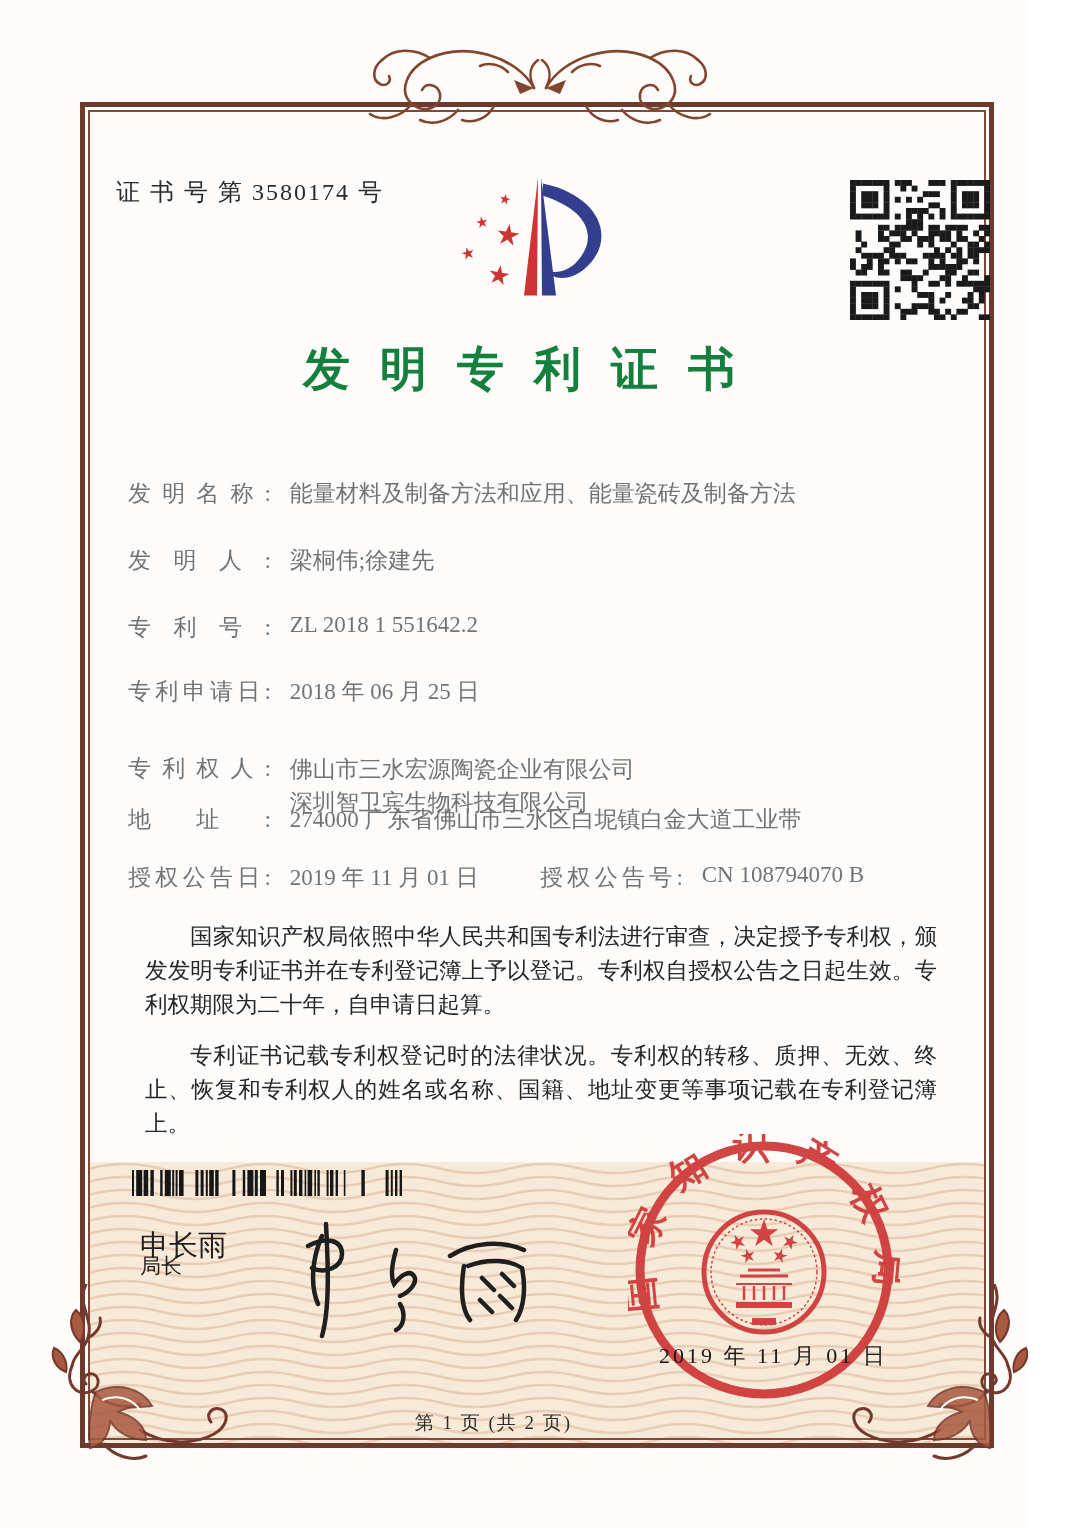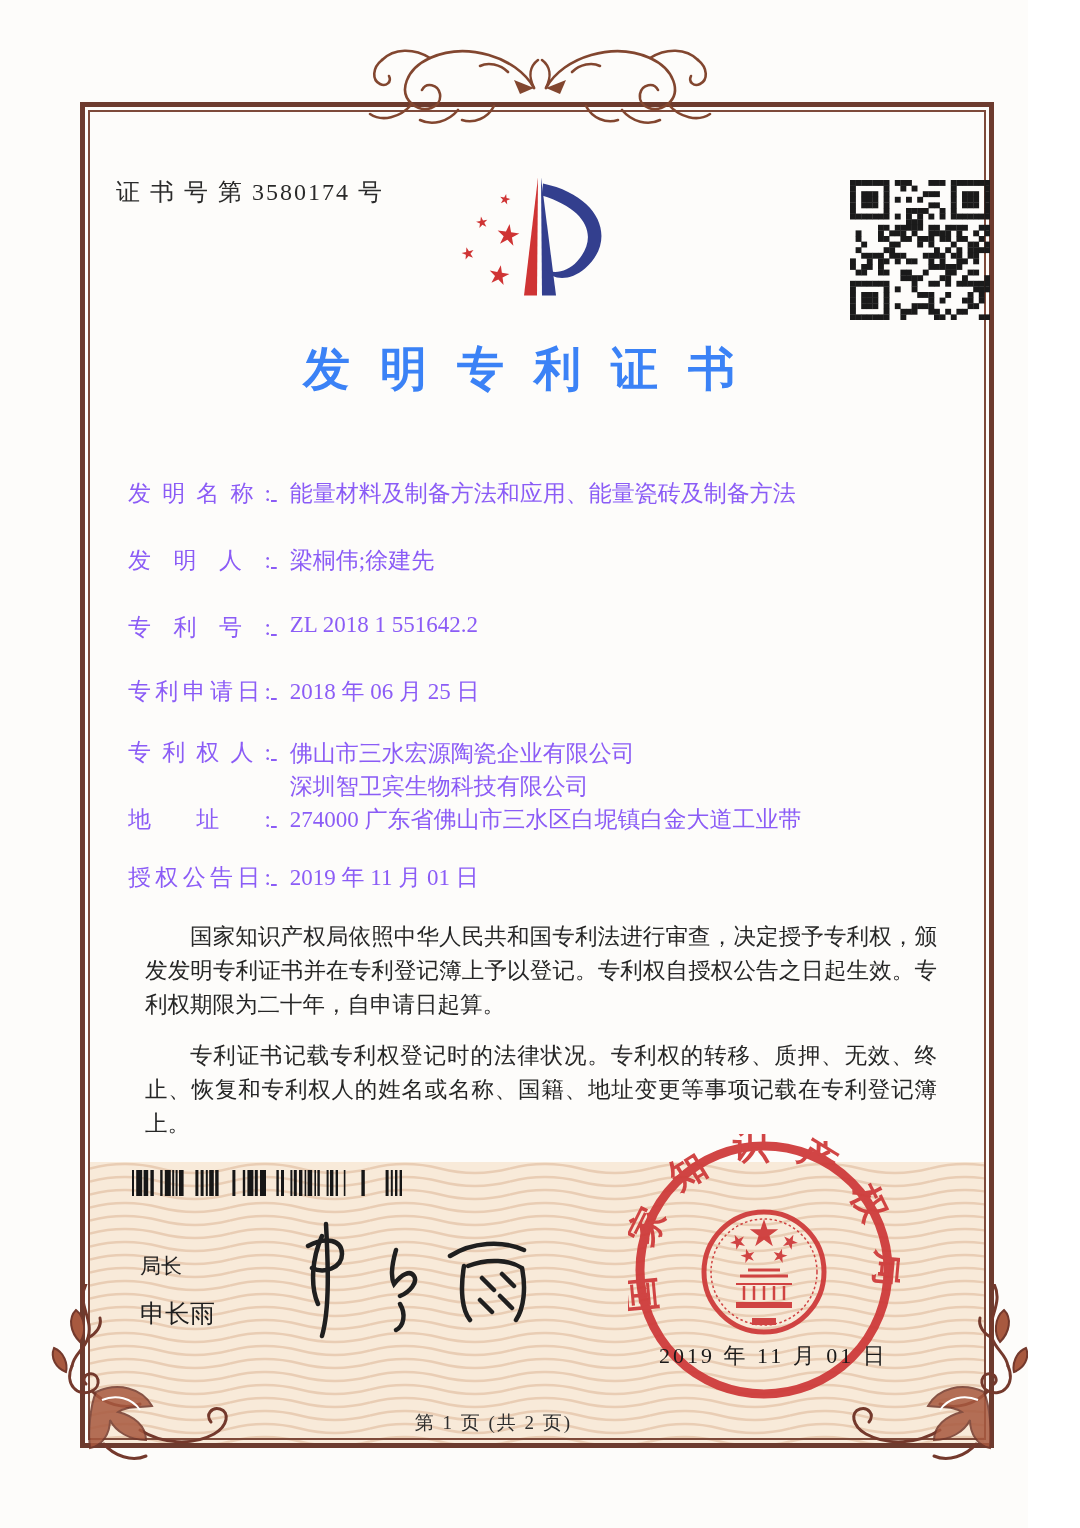--- a/index.html
+++ b/index.html
@@ -13,37 +13,37 @@
   .guilloche{position:absolute;left:90px;top:1162px;width:894px;height:284px;}
   
   .orn-top{position:absolute;left:348px;top:26px;width:384px;height:118px;}
   .orn-bl{position:absolute;left:44px;top:1284px;width:195px;height:190px;}
   .orn-br{position:absolute;left:841px;top:1284px;width:195px;height:190px;transform:scaleX(-1);}
   
   .cert-number{position:absolute;left:116px;top:176px;font-size:24px;letter-spacing:2px;color:#2a2a2a;}
   .logo{position:absolute;left:442px;top:164px;width:200px;height:148px;}
   .qr{position:absolute;left:850px;top:180px;width:140px;height:140px;}
   .title{position:absolute;left:0;width:100%;top:338px;text-align:center;font-size:47px;
-         font-weight:600;letter-spacing:30px;text-indent:40px;color:#3b82f6;font-family:Liberation Mono, monospace;}
-  
-  .frow{position:absolute;left:128px;width:832px;font-size:23px;color:#8b5cf6;text-decoration:underline;}
+         font-weight:600;letter-spacing:30px;text-indent:40px;color:#15803d;font-family:Liberation Mono, monospace;}
+  
+  .frow{position:absolute;left:128px;width:832px;font-size:23px;color:#737373;}
   .flabel{display:inline-block;width:143px;text-align:justify;text-align-last:justify;
           vertical-align:top;}
   .fvalue{display:inline-block;margin-left:13px;vertical-align:top;}
   .fvalue .vline{line-height:33px;}
   .group2{position:absolute;left:412px;top:0;}
   
   .paragraphs{position:absolute;left:128px;top:903px;width:826px;font-size:22.5px;
               line-height:34px;text-align:justify;color:#262626;}
   .paragraphs p{margin:17px;text-indent:2em;}
   
   .barcode{position:absolute;left:130px;top:1170px;width:280px;height:26px;}
   .sig-title{position:absolute;left:140px;top:1252px;font-size:21px;
              font-family:"Liberation Sans","DejaVu Sans",sans-serif;font-weight:500;color:#1e1e1e;}
-  .sig-name{position:absolute;left:140px;top:1297px;font-size:25px;
+  .sig-name{position:absolute;left:140px;top:1226px;font-size:29px;
             font-family:"Liberation Sans","DejaVu Sans",sans-serif;font-weight:500;color:#1e1e1e;}
   .signature{position:absolute;left:268px;top:1216px;width:285px;height:128px;}
   .seal{position:absolute;left:628px;top:1134px;width:272px;height:272px;opacity:.93;}
   .seal-date{position:absolute;left:659px;top:1341px;font-size:22px;letter-spacing:3px;color:#191919;}
   .footer{position:absolute;left:0;width:100%;top:1410px;text-align:center;font-size:19px;
           letter-spacing:2px;color:#2e2e2e;box-sizing:border-box;padding-right:41px;}
 </style>
 </head>
 <body>
 
@@ -425,34 +425,38 @@
     <span class="fvalue">梁桐伟;徐建先</span>
   </div>
   <div class="frow" style="top:612px">
     <span class="flabel">专利号:</span>
     <span class="fvalue">ZL 2018 1 551642.2</span>
   </div>
   <div class="frow" style="top:676px">
     <span class="flabel">专利申请日:</span>
     <span class="fvalue">2018 年 06 月 25 日</span>
   </div>
-  <div class="frow" style="top:737px">
+  <div class="frow" style="top:753px">
     <span class="flabel">专利权人:</span>
     <span class="fvalue">
       <div class="vline">佛山市三水宏源陶瓷企业有限公司</div>
       <div class="vline">深圳智卫宾生物科技有限公司</div>
     </span>
   </div>
   <div class="frow" style="top:804px">
     <span class="flabel">地址:</span>
     <span class="fvalue">274000 广东省佛山市三水区白坭镇白金大道工业带</span>
   </div>
   <div class="frow" style="top:862px">
     <span class="flabel">授权公告日:</span>
     <span class="fvalue">2019 年 11 月 01 日</span>
+    <span class="group2">
+      <span class="flabel">授权公告号:</span>
+      <span class="fvalue">CN 108794070 B</span>
+    </span>
   </div>
 
   <div class="paragraphs">
     <p>国家知识产权局依照中华人民共和国专利法进行审查，决定授予专利权，颁发发明专利证书并在专利登记簿上予以登记。专利权自授权公告之日起生效。专利权期限为二十年，自申请日起算。</p>
     <p>专利证书记载专利权登记时的法律状况。专利权的转移、质押、无效、终止、恢复和专利权人的姓名或名称、国籍、地址变更等事项记载在专利登记簿上。</p>
   </div>
 
   <svg id="barcode" class="barcode" viewBox="0 0 280 26" preserveAspectRatio="none">
       <g fill="#161616">
         <rect x="2.0" y="0" width="2" height="26"></rect>

